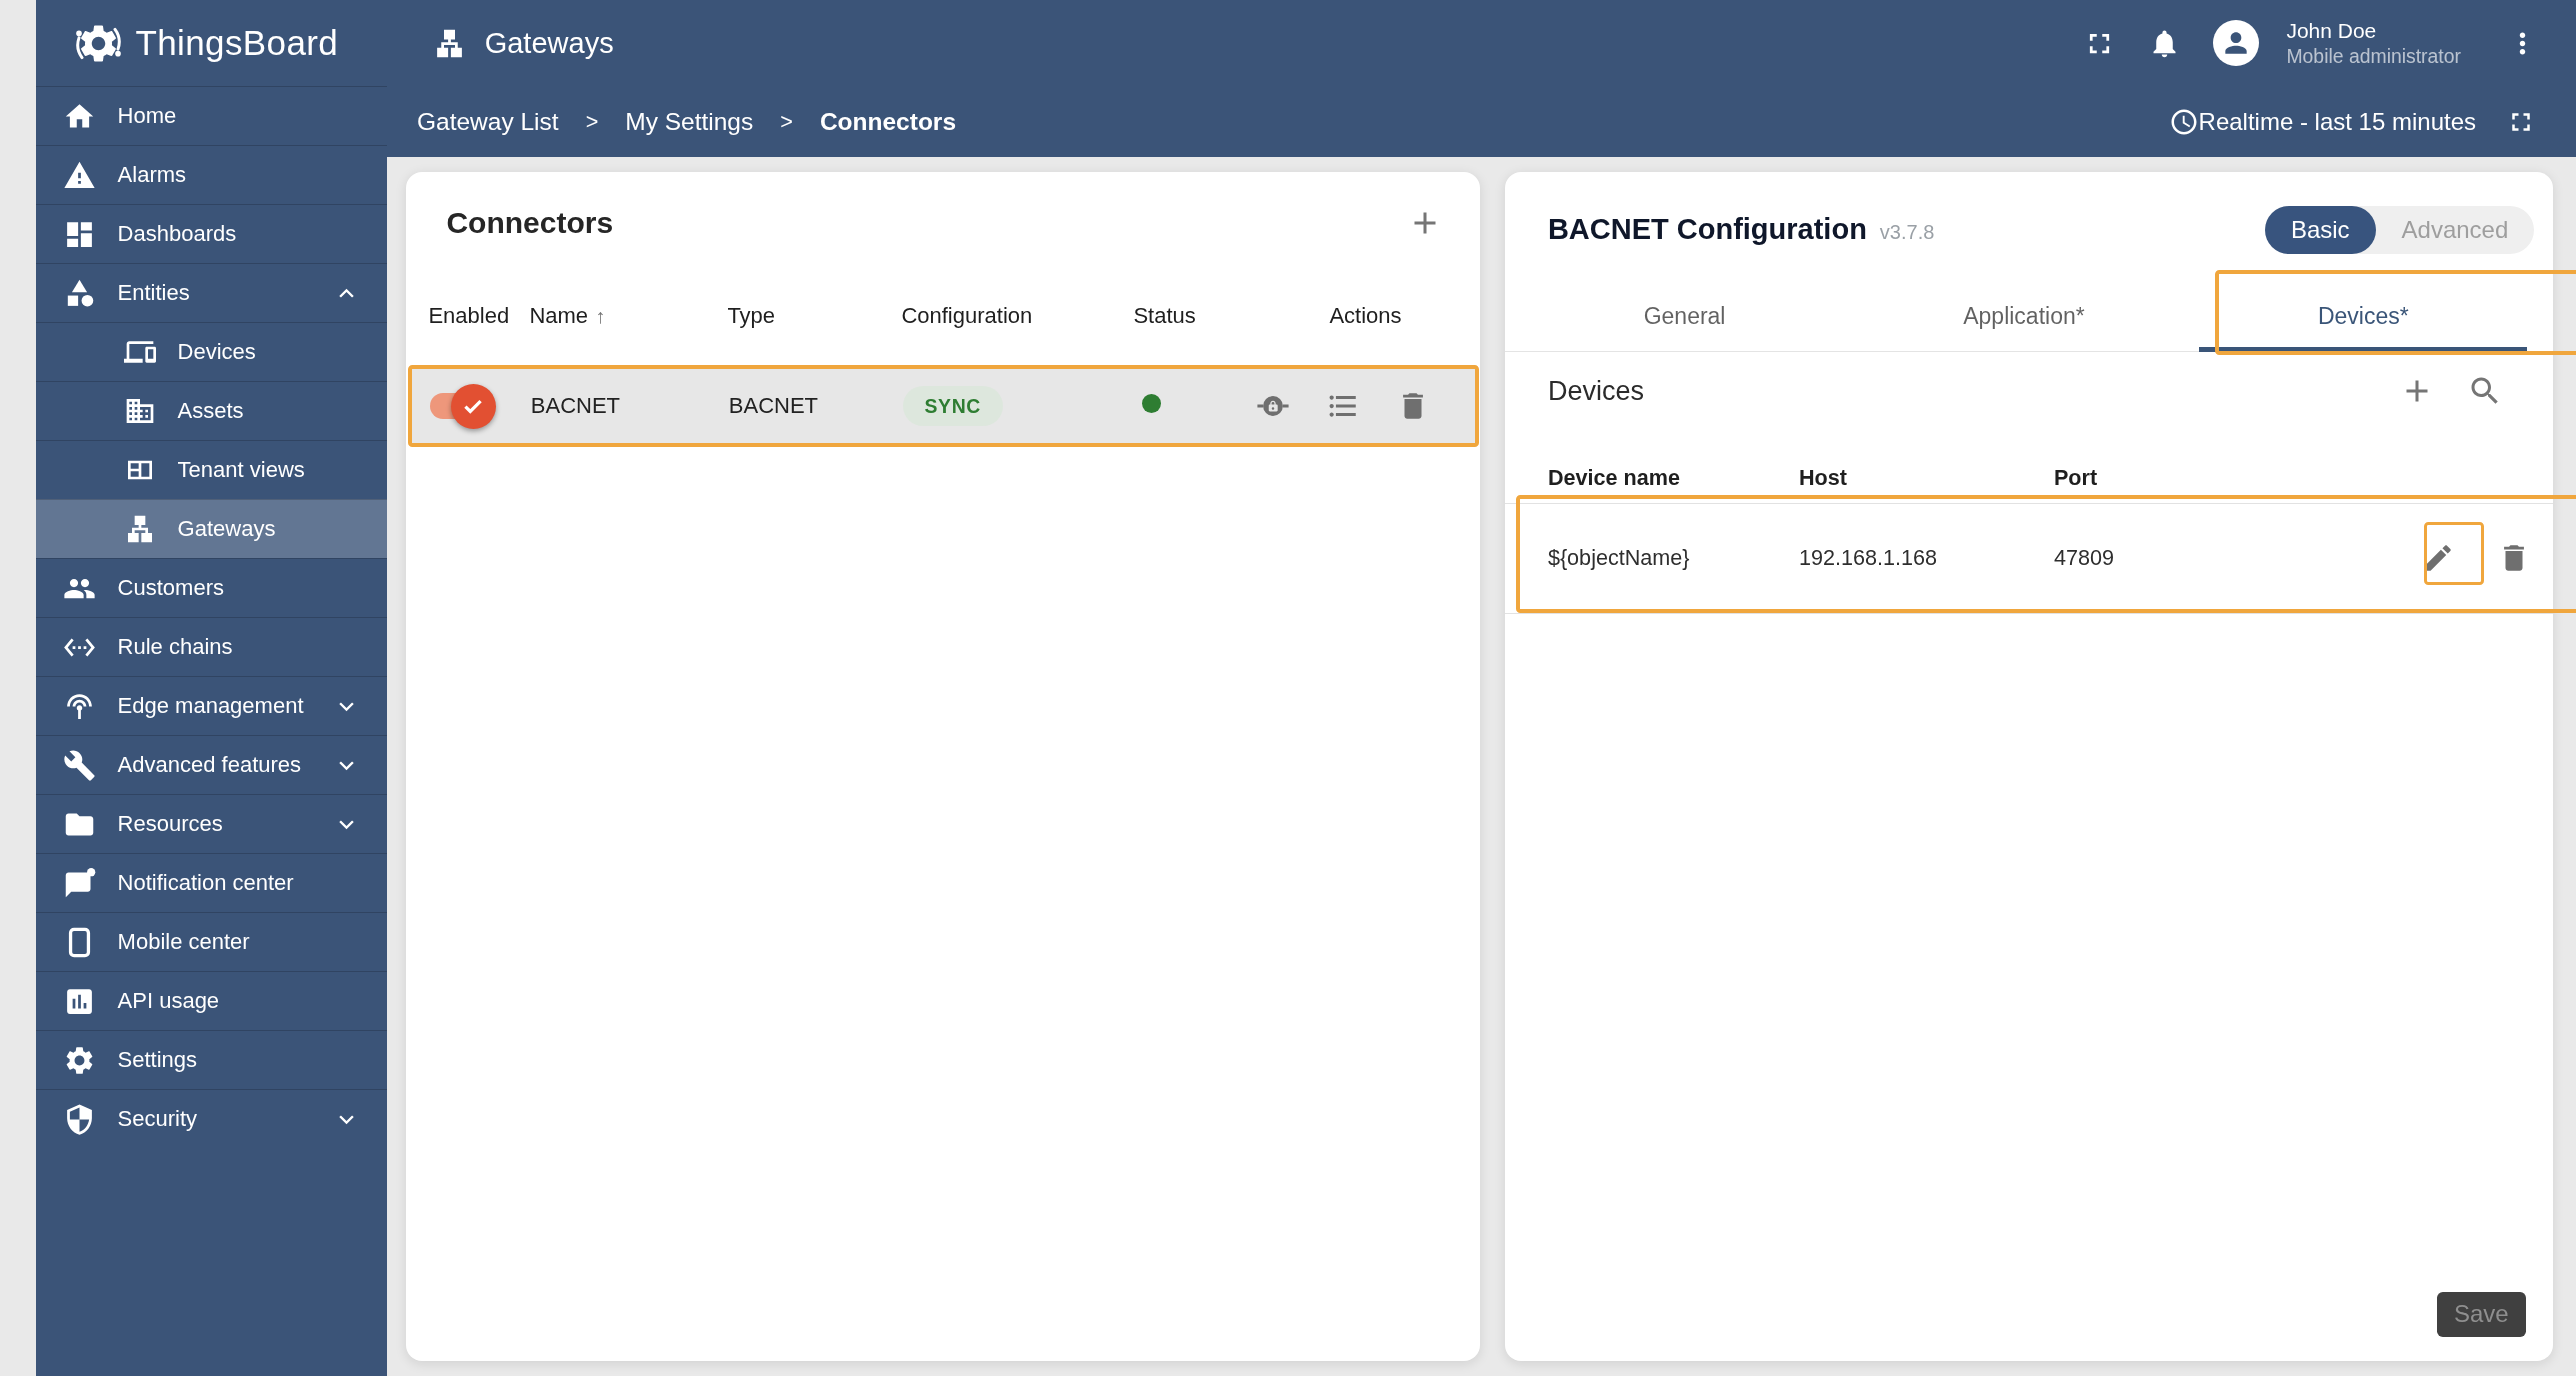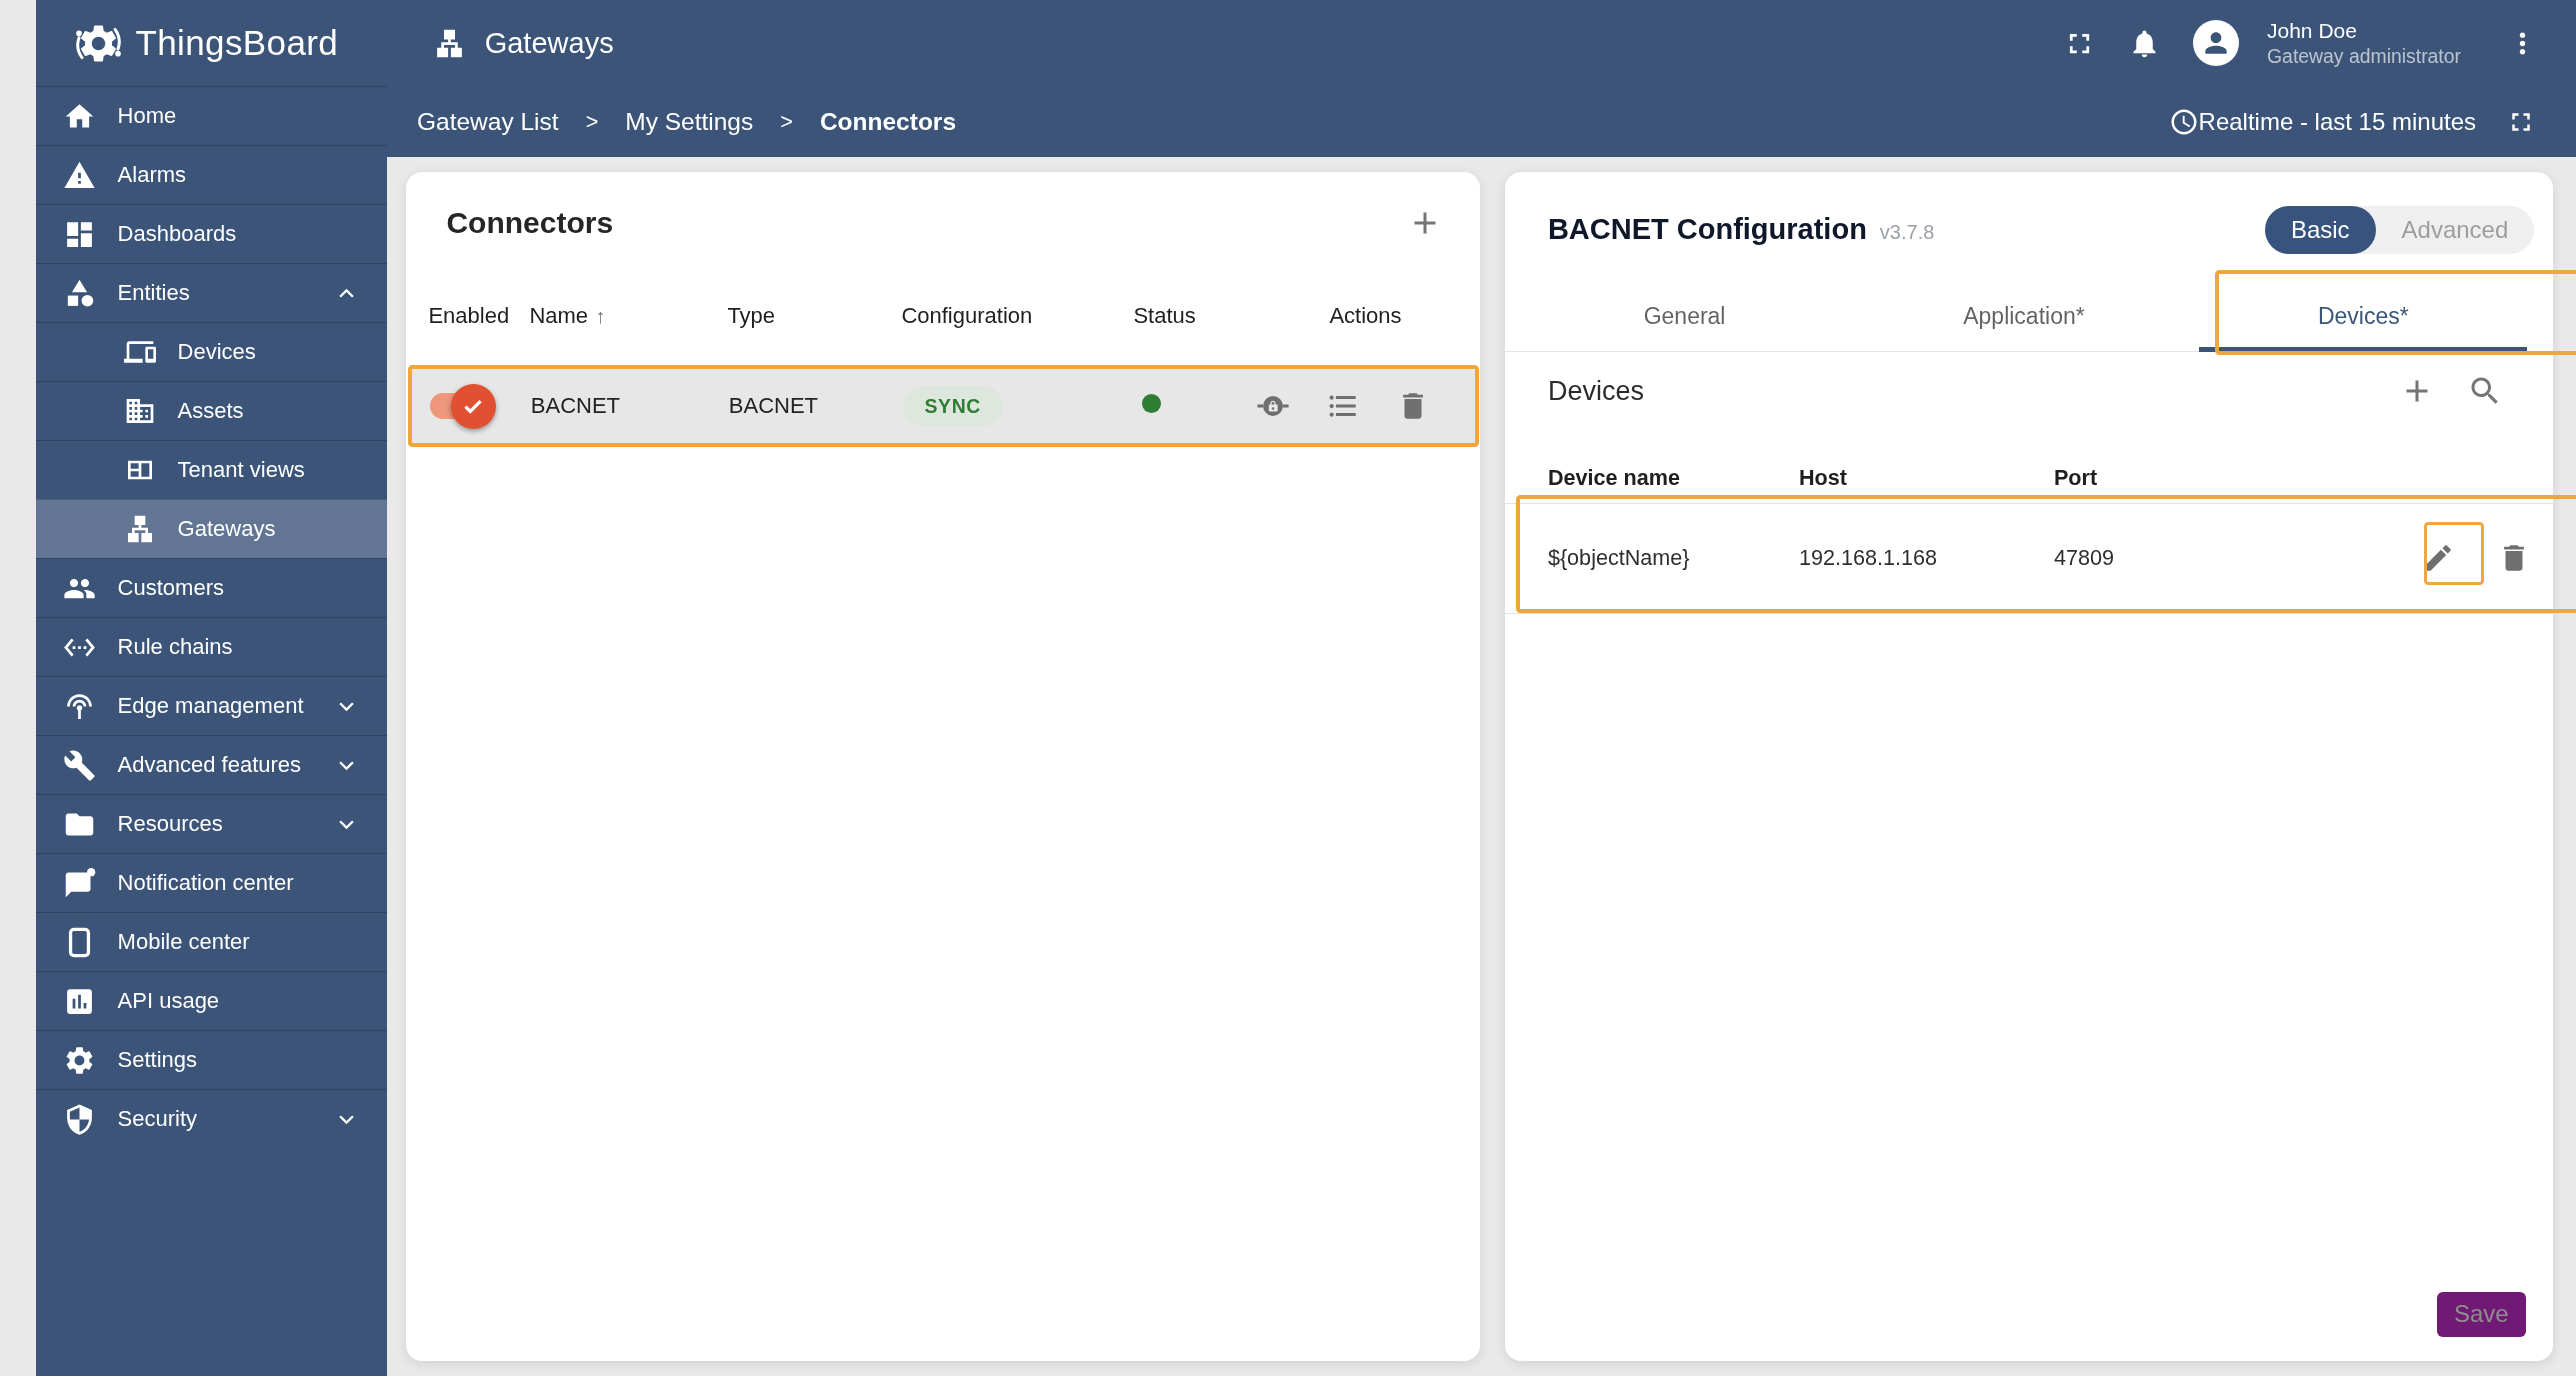--- a/index.html
+++ b/index.html
@@ -86,21 +86,21 @@
   .sec-header { display:flex; align-items:center; justify-content:space-between; margin-top:13px; height:53px; padding:0 50px 0 43px; }
   .sec-title { font-size:27px; font-weight:500; color:#2b2b2b; }
   .sec-icons { display:flex; gap:32px; }
   .dev-thead { display:grid; grid-template-columns:251px 255px 1fr; padding-left:43px; margin-top:35px; height:50px;
                align-items:center; font-size:21.6px; font-weight:600; color:#1f1f1f; }
   .dev-row { height:111px; border-top:1.4px solid #e2e2e2; border-bottom:1.4px solid #e2e2e2; background:#fff;
              display:grid; grid-template-columns:251px 255px 1fr; padding-left:43px; align-items:center;
              font-size:21.6px; color:#2e2e2e; position:relative; }
   .dev-actions { position:absolute; right:21.6px; top:50%; transform:translateY(-50%); display:flex; gap:42px; color:#6f6f6f; }
   .dev-actions svg { width:34px; height:34px; fill:currentColor; cursor:pointer; }
-  .save-btn { position:absolute; right:27px; bottom:24.5px; height:45px; padding:0 17.3px; background:#701a75;
+  .save-btn { position:absolute; right:27px; bottom:24.5px; height:45px; padding:0 17.3px; background:#404040;
               color:#8f8f8f; border:none; border-radius:5.8px; font-size:24px; font-family:inherit; }
 
   
   .anno { position:absolute; border:4.3px solid #f0a63d; border-radius:4.3px; pointer-events:none; }
   .anno-tab     { left:710px;  top:98px; width:371px;  height:85px; }
   .anno-devrow  { left:11.5px;   top:323px; width:1071px; height:118px; }
   .anno-pencil  { left:919px; top:350px; width:60px;   height:63px; border-width:3.6px; }
 </style>
 </head>
 <body>
@@ -285,21 +285,21 @@
         <svg class="tb-ic" viewBox="0 0 24 24">
             <path d="M12 22c1.1 0 2-.9 2-2h-4c0 1.1.9 2 2 2zm6-6v-5c0-3.07-1.63-5.64-4.5-6.32V4c0-.83-.67-1.5-1.5-1.5s-1.5.67-1.5 1.5v.68C7.64 5.36 6 7.92 6 11v5l-2 2v1h16v-1l-2-2z"></path>
           </svg>
         <div class="avatar">
           <svg viewBox="0 0 24 24">
               <path d="M12 12c2.21 0 4-1.79 4-4s-1.79-4-4-4-4 1.79-4 4 1.79 4 4 4zm0 2c-2.67 0-8 1.34-8 4v2h16v-2c0-2.66-5.33-4-8-4z"></path>
             </svg>
         </div>
         <div class="user-block">
           <div class="user-name">John Doe</div>
-          <div class="user-role">Gateway administrator</div>
+          <div class="user-role">Mobile administrator</div>
         </div>
         <svg class="tb-ic kebab" viewBox="0 0 24 24">
             <path d="M12 8c1.1 0 2-.9 2-2s-.9-2-2-2-2 .9-2 2 .9 2 2 2zm0 2c-1.1 0-2 .9-2 2s.9 2 2 2 2-.9 2-2-.9-2-2-2zm0 6c-1.1 0-2 .9-2 2s.9 2 2 2 2-.9 2-2-.9-2-2-2z"></path>
           </svg>
       </div>
     </header>
 
     <div class="subbar">
       <nav class="breadcrumb">
         <span class="crumb">Gateway List</span>

